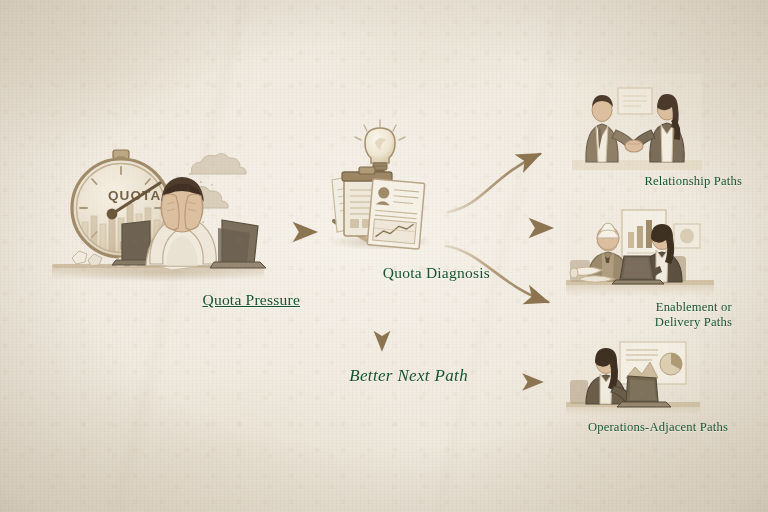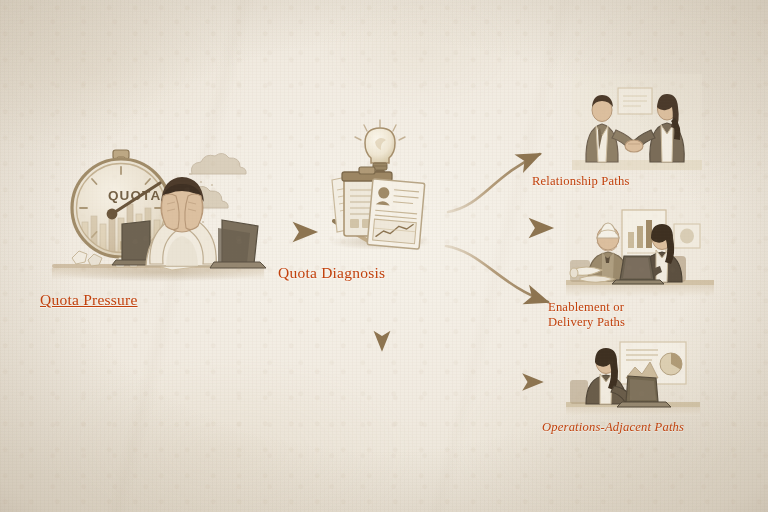--- a/index.html
+++ b/index.html
@@ -57,22 +57,22 @@
     inset: 0;
     opacity: .30;
     background:
       linear-gradient(104deg, rgba(0,0,0,0) 0%, rgba(0,0,0,0) 26%, rgba(176,158,132,.16) 27.2%, rgba(0,0,0,0) 28.6%, rgba(0,0,0,0) 62%, rgba(176,158,132,.12) 63%, rgba(0,0,0,0) 64.4%, rgba(0,0,0,0) 100%);
   }
 
   
   .node { position: absolute; }
   .node-label {
     position: absolute;
-    text-align: left;
-    color: #c2410c;
+    text-align: right;
+    color: #14532d;
     font-family: "Liberation Serif", "DejaVu Serif", serif;
     letter-spacing: .015em;
     line-height: 1.22;
     white-space: pre-line;
     text-shadow: 0 1px 0 rgba(255,255,255,.55);
   }
   .lbl-main { font-size: 15.5px; }
   .lbl-side { font-size: 12.6px; }
   .lbl-italic { font-style: italic; font-size: 17px; letter-spacing: .02em; }
 
@@ -305,20 +305,23 @@
         <rect x="57" y="103" width="42" height="21" fill="#efe8da" stroke="#c7b697" stroke-width="1"></rect>
         <polyline points="60,120 67,114 74,116 82,108 90,110 96,105" fill="none" stroke="#8d7552" stroke-width="1.4" stroke-linecap="round" stroke-linejoin="round"></polyline>
         <g stroke="#d4c5a7" stroke-width=".7">
           <line x1="57" y1="112" x2="99" y2="112"></line>
         </g>
       </g>
     </svg>
     <div class="node-label lbl-main" style="left:-40px; top:146px; width:212px;">Quota Diagnosis</div>
   </div>
 
+  <div class="node" style="left:288px; top:366px; width:180px; height:28px;">
+    <div class="node-label lbl-italic" style="left:0; top:0; width:180px;">Better Next Path</div>
+  </div>
 
   <div class="node" style="left:572px; top:74px; width:130px; height:96px;">
     <svg class="art" width="130" height="96" viewBox="0 0 130 96">
       <rect x="0" y="0" width="130" height="96" fill="#efe8db" opacity=".35"></rect>
       <rect x="46" y="14" width="34" height="26" fill="#f2ece0" stroke="#d2c3a7" stroke-width="1.2" opacity=".8"></rect>
       <g stroke="#d6c8ac" stroke-width=".9" opacity=".85">
         <line x1="51" y1="22" x2="75" y2="22"></line>
           <line x1="51" y1="27" x2="75" y2="27"></line>
           <line x1="51" y1="32" x2="69" y2="32"></line>
       </g>
@@ -441,21 +444,21 @@
 
         <path d="M48,50 q12,2 18,12 l-7,4 q-5,-8 -14,-10 Z" fill="#6a5d4a" stroke="#4f4537" stroke-width="1.1"></path>
       </g>
 
       <g>
         <path d="M62,40 l28,2 l2,24 l-32,0 Z" fill="#72664f" stroke="#554b3b" stroke-width="1.2"></path>
         <path d="M64,43 l24,2 l2,19 l-26,0 Z" fill="#82755f" opacity=".8"></path>
         <path d="M56,66 l44,0 l5,5 l-54,0 Z" fill="#968870" stroke="#554b3b" stroke-width="1"></path>
       </g>
     </svg>
-    <div class="node-label lbl-side" style="left:-24px; top:84px; width:186px;font-style:italic;">Operations-Adjacent Paths</div>
+    <div class="node-label lbl-side" style="left:-24px; top:84px; width:186px;">Operations-Adjacent Paths</div>
   </div>
 
   <svg class="arrows" width="768" height="512" viewBox="0 0 768 512">
     <g fill="none" stroke-linecap="round">
       <path d="M262,232 L316,232" stroke="url(#gArrow)" stroke-width="2.6" marker-end="url(#ah)"></path>
 
       <path d="M448,212 C482,206 492,176 540,154" stroke="url(#gArrow)" stroke-width="2.6" marker-end="url(#ah)"></path>
 
       <path d="M452,228 L552,228" stroke="url(#gArrow)" stroke-width="2.6" marker-end="url(#ah)"></path>
 

